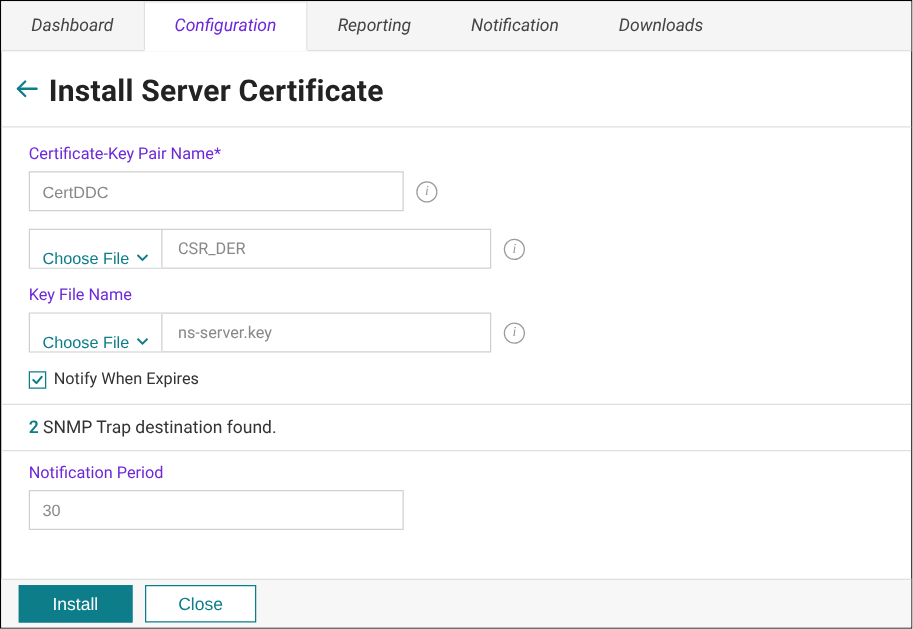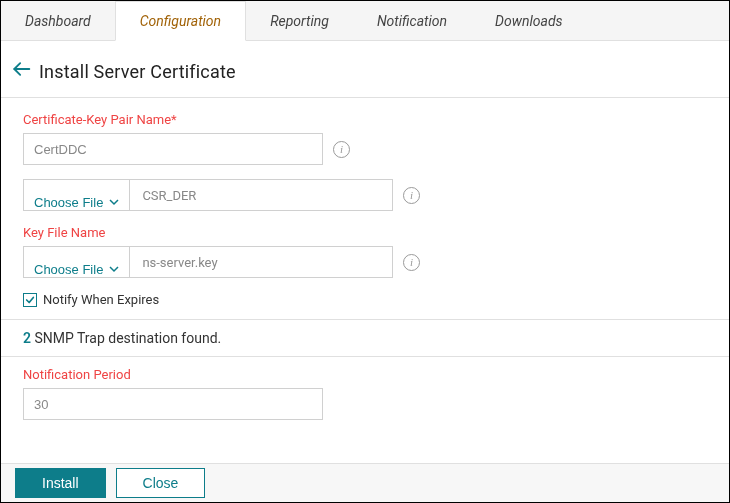--- a/index.html
+++ b/index.html
@@ -31,45 +31,45 @@
     color: #444;
     cursor: pointer;
     border-right: 0;
     font-style: italic;
   }
   .tab.active {
     background: #fff;
     border: 1px solid #e0e0e0;
     border-bottom: 1px solid #fff;
     margin-bottom: -1px;
-    color: #a16207;
+    color: #6d28d9;
   }
   .header {
     display: flex;
     align-items: center;
     padding: 18px 10px 14px 10px;
     gap: 8px;
   }
   .back-icon svg { width: 20px; height: 20px; }
   .page-title {
-    font-size: 18px;
-    font-weight: 400;
+    font-size: 24px;
+    font-weight: 700;
     color: #222;
     letter-spacing: 0.2px;
   }
   .content {
     flex: 1;
     border-top: 1px solid #e0e0e0;
     padding: 14px 22px 0 22px;
     overflow: auto;
   }
   .field { margin-bottom: 14px; }
   .field-label {
     font-size: 13px;
-    color: #ef4444;
+    color: #6d28d9;
     margin-bottom: 6px;
     display: block;
   }
   .row { display: flex; align-items: center; gap: 10px; }
   .text-input {
     height: 32px;
     border: 1px solid #d0d0d0;
     padding: 0 10px;
     font-size: 13px;
     color: #888;

